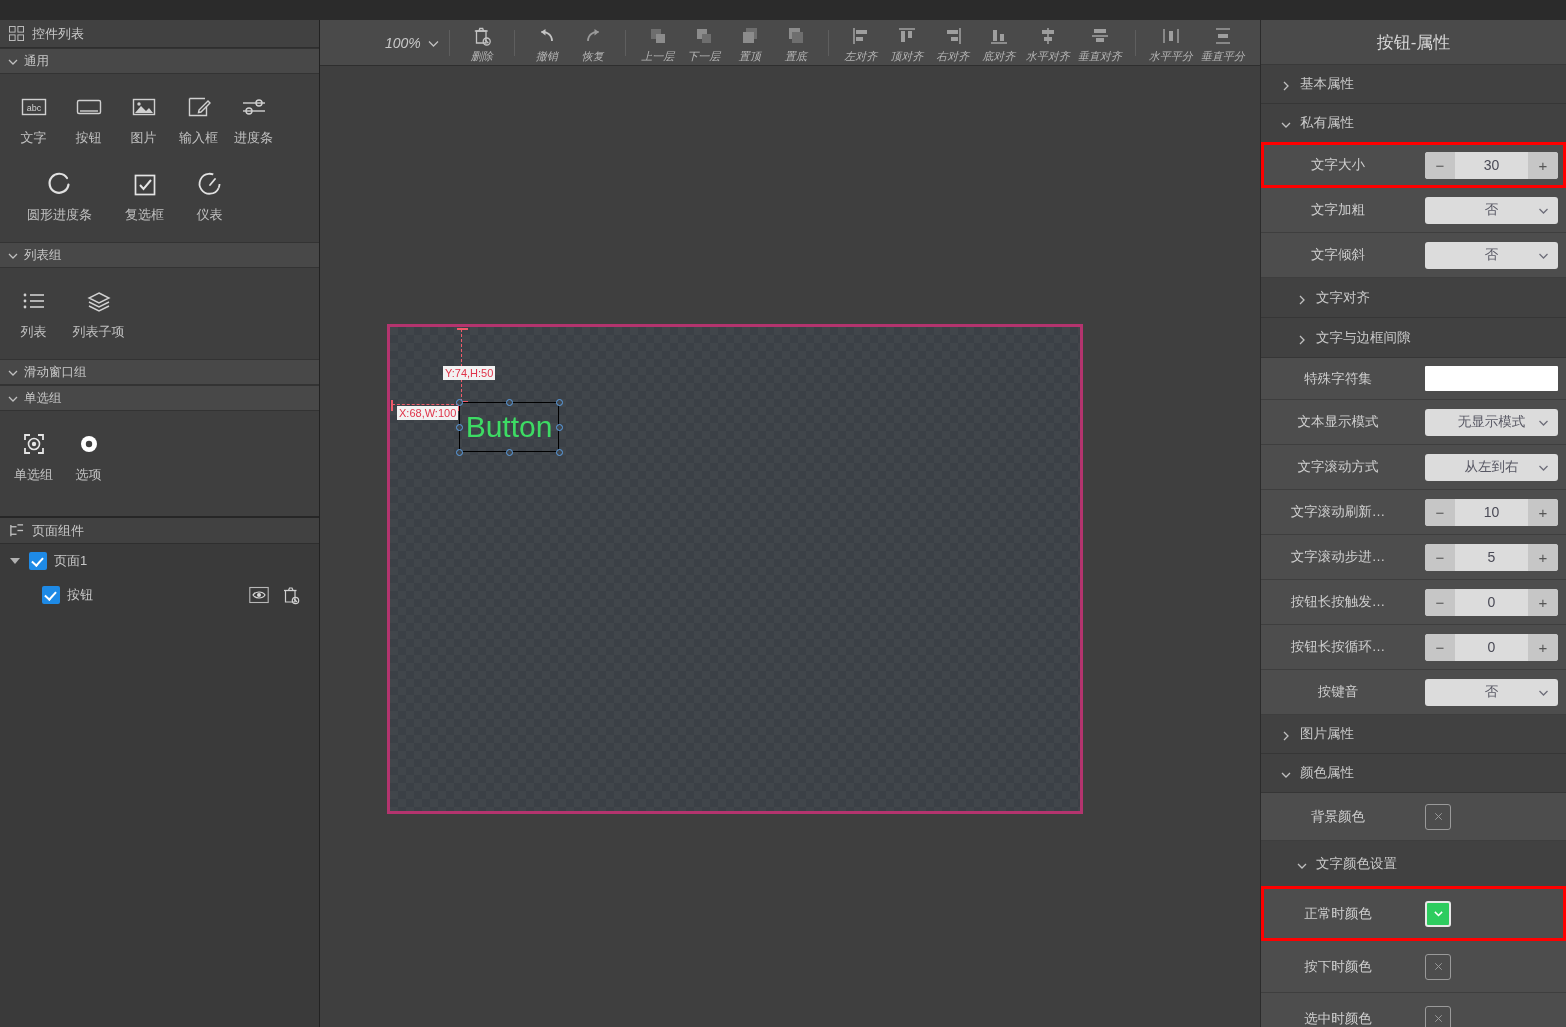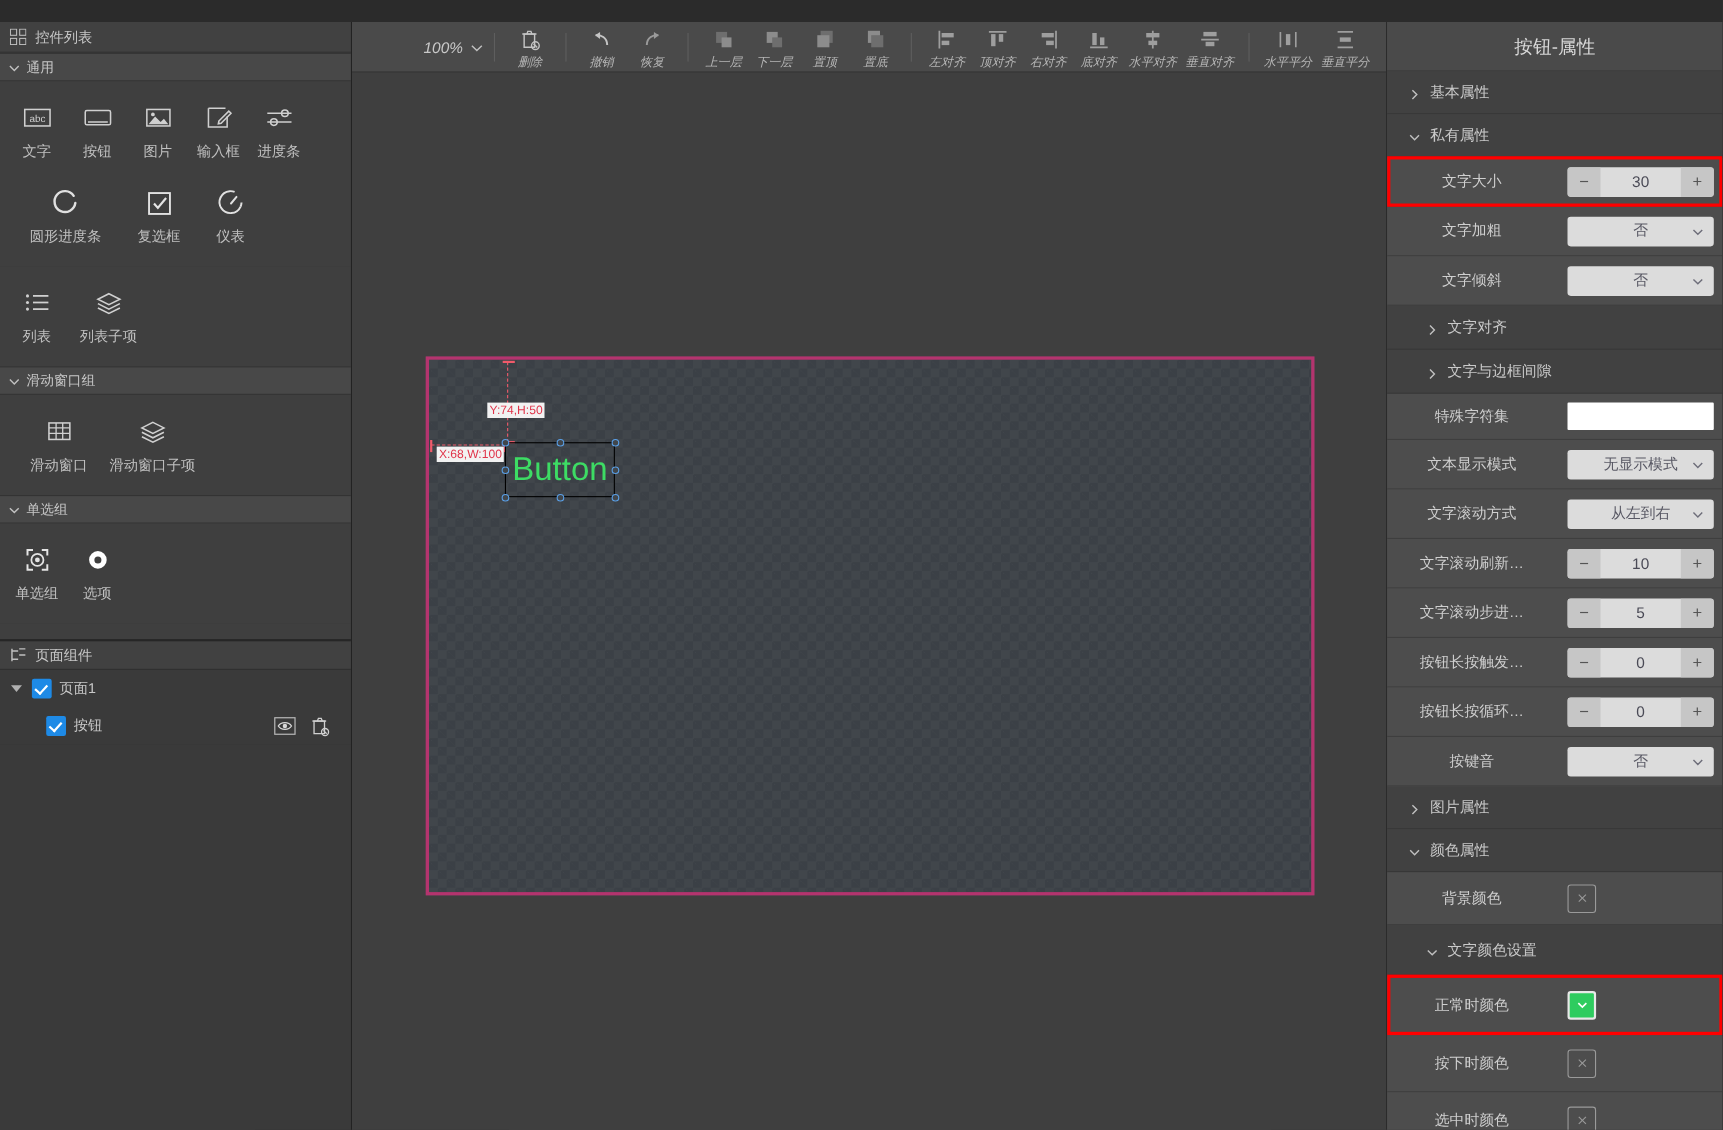--- a/index.html
+++ b/index.html
@@ -89,21 +89,21 @@
   .tb-btn {
     display: flex; flex-direction: column; align-items: center; justify-content: flex-start;
     gap: 2px; min-width: 46px; padding: 3px 4px 0 4px; cursor: pointer;
   }
   .tb-btn svg { width: 22px; height: 22px; display: block; }
   .tb-btn .tb-label { color: #b6b6b6; font-size: 11px; white-space: nowrap; }
 
   .canvas-wrap { flex: 1 1 auto; background: #3f3f3f; position: relative; overflow: hidden; }
   .canvas {
     position: absolute; left: 67px; top: 258px;
-    width: 808px; height: 490px;
+    width: 696px; height: 490px;
     border: 3px solid #b4346e;
     background-color: #41464b;
     background-image:
       linear-gradient(45deg, #3b4046 25%, transparent 25%, transparent 75%, #3b4046 75%),
       linear-gradient(45deg, #3b4046 25%, transparent 25%, transparent 75%, #3b4046 75%);
     background-size: 16px 16px;
     background-position: 0 0, 8px 8px;
   }
   .btn-widget {
     position: absolute; left: 69px; top: 75px;
@@ -319,20 +319,28 @@
             <svg viewBox="0 0 30 30">
                 <path d="M15 5.5 A10 10 0 1 1 14.9 5.5" fill="none" stroke="#e0e0e0" stroke-width="1.8" stroke-dasharray="46 12" transform="rotate(115 15 15)"></path>
                 <line x1="15" y1="16" x2="20" y2="10" stroke="#e0e0e0" stroke-width="1.8" stroke-linecap="round"></line>
               </svg>
           </span>
           <span class="wi-label">仪表</span>
         </div>
       </div>
     </div>
 
+    <div class="group-header">
+      <span class="caret">
+        <svg viewBox="0 0 10 10">
+            <path d="M1 3 L5 7 L9 3" fill="none" stroke="#c0c0c0" stroke-width="1.3"></path>
+          </svg>
+      </span>
+      <span>列表组</span>
+    </div>
     <div class="widget-area">
       <div class="widget-row">
         <div class="widget-item">
           <span class="wi-icon">
             <svg viewBox="0 0 30 30">
                 <circle cx="6" cy="9" r="1.4" fill="#d0d0d0"></circle>
                 <circle cx="6" cy="15" r="1.4" fill="#d0d0d0"></circle>
                 <circle cx="6" cy="21" r="1.4" fill="#d0d0d0"></circle>
                 <line x1="11" y1="9" x2="25" y2="9" stroke="#d0d0d0" stroke-width="1.6"></line>
                 <line x1="11" y1="15" x2="25" y2="15" stroke="#d0d0d0" stroke-width="1.6"></line>
@@ -354,46 +362,20 @@
       </div>
     </div>
 
     <div class="group-header">
       <span class="caret">
         <svg viewBox="0 0 10 10">
             <path d="M1 3 L5 7 L9 3" fill="none" stroke="#c0c0c0" stroke-width="1.3"></path>
           </svg>
       </span>
       <span>滑动窗口组</span>
-    </div>
-    <div class="widget-area">
-      <div class="widget-row" style="padding-left:16px;">
-        <div class="widget-item wide">
-          <span class="wi-icon">
-            <svg viewBox="0 0 30 30">
-                <rect x="5.5" y="7.5" width="19" height="15" fill="none" stroke="#d0d0d0" stroke-width="1.4"></rect>
-                <line x1="5.5" y1="12" x2="24.5" y2="12" stroke="#d0d0d0" stroke-width="1.2"></line>
-                <line x1="5.5" y1="17" x2="24.5" y2="17" stroke="#d0d0d0" stroke-width="1.2"></line>
-                <line x1="12" y1="7.5" x2="12" y2="22.5" stroke="#d0d0d0" stroke-width="1.2"></line>
-                <line x1="18" y1="7.5" x2="18" y2="22.5" stroke="#d0d0d0" stroke-width="1.2"></line>
-              </svg>
-          </span>
-          <span class="wi-label">滑动窗口</span>
-        </div>
-        <div class="widget-item xwide">
-          <span class="wi-icon">
-            <svg viewBox="0 0 30 30">
-                <path d="M15 7 L25 12 L15 17 L5 12 Z" fill="none" stroke="#d0d0d0" stroke-width="1.4"></path>
-                <path d="M5 16 L15 21 L25 16" fill="none" stroke="#d0d0d0" stroke-width="1.4"></path>
-                <path d="M5 20 L15 25 L25 20" fill="none" stroke="#d0d0d0" stroke-width="1.4"></path>
-              </svg>
-          </span>
-          <span class="wi-label">滑动窗口子项</span>
-        </div>
-      </div>
     </div>
 
     <div class="group-header">
       <span class="caret">
         <svg viewBox="0 0 10 10">
             <path d="M1 3 L5 7 L9 3" fill="none" stroke="#c0c0c0" stroke-width="1.3"></path>
           </svg>
       </span>
       <span>单选组</span>
     </div>

